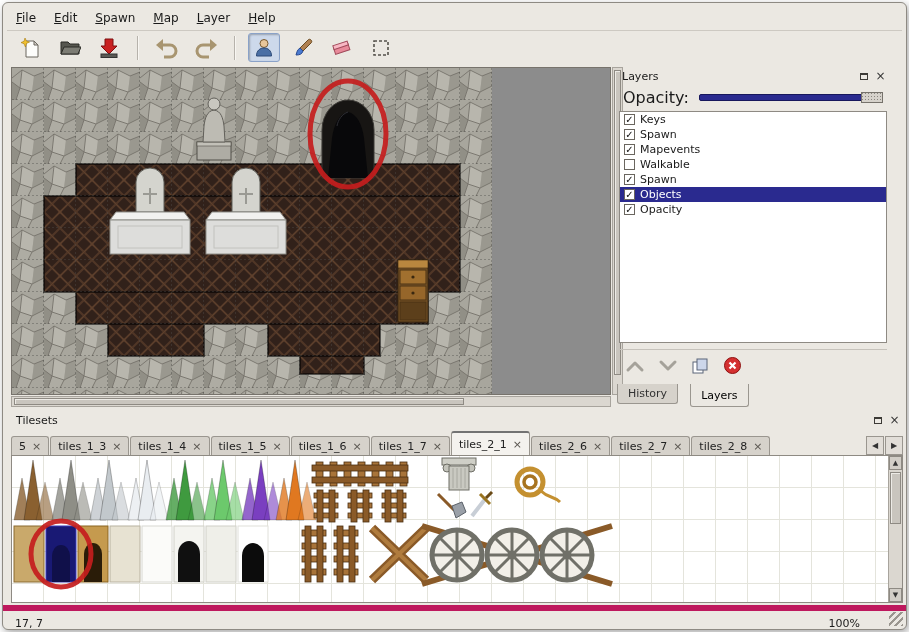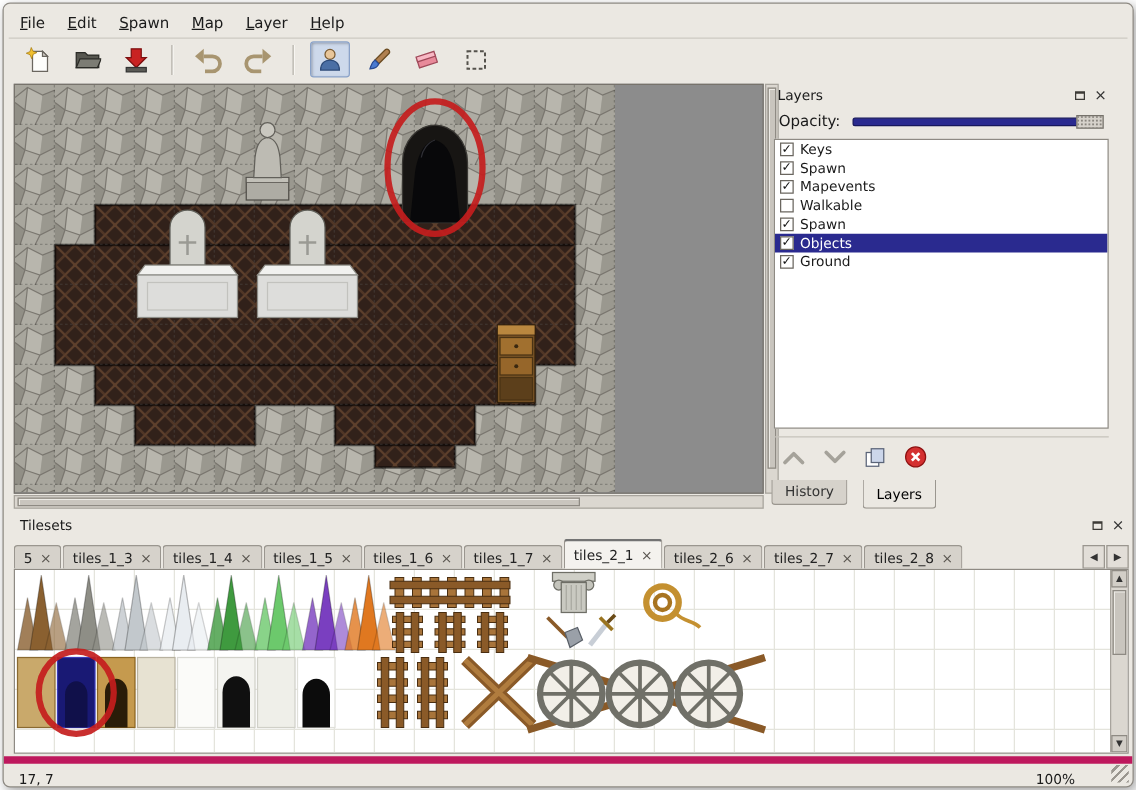--- a/index.html
+++ b/index.html
@@ -33,21 +33,21 @@
   .map-hscroll{position:absolute;left:0;bottom:0;width:600px;height:11px;}
   .map-hscroll .scroll-thumb{top:1px;bottom:1px;left:2px;width:450px;}
   
   .panel-titlebar{display:flex;align-items:center;height:18px;font-size:11px;padding:0 3px;}
   .panel-title{flex:1;padding-left:4px;}
   .mini-btn{width:15px;height:14px;display:flex;align-items:center;justify-content:center;
     margin-left:2px;color:#333;font-size:12px;line-height:1;cursor:default;}
   .float-glyph{display:block;width:8px;height:7px;border:1px solid #3c3a36;border-top:2px solid #3c3a36;background:#ece9e3;}
   
   .layers-panel{position:absolute;left:612px;top:64px;width:276px;height:340px;}
-  .opacity-row{position:absolute;top:22px;left:8px;right:8px;height:16px;display:flex;align-items:center;font-size:12px;}
+  .opacity-row{position:absolute;top:22px;left:8px;right:8px;height:16px;display:flex;align-items:center;font-size:16px;}
   .slider{flex:1;margin-left:10px;position:relative;height:11px;}
   .slider-track{position:absolute;left:0;right:2px;top:2px;height:7px;background:#2a2a8f;border:1px solid #17175c;border-radius:2px;}
   .slider-handle{position:absolute;right:0;top:0;width:22px;height:11px;background:#d6d2cb;border:1px solid #76726b;
     background-image:radial-gradient(#8a867f 1px,transparent 1px);background-size:3px 3px;background-position:2px 2px;}
   .layer-list{position:absolute;top:44px;left:4px;right:4px;bottom:64px;background:#fff;border:1px solid #8e8a83;overflow:hidden;}
   .layer-row{height:15px;display:flex;align-items:center;font-size:11px;}
   .layer-row.selected{background:#2a2a8f;color:#fff;}
   .checkbox{width:11px;height:11px;border:1px solid #6a665f;background:#fff;margin:0 5px 0 4px;
     display:flex;align-items:center;justify-content:center;flex:0 0 auto;}
   .checkbox .check{display:none;font-size:10px;line-height:1;color:#101010;}
@@ -293,21 +293,21 @@
       <div class="layer-row selected">
         <span class="checkbox checked">
             <span class="check">✓</span>
           </span>
         <span>Objects</span>
       </div>
       <div class="layer-row">
         <span class="checkbox checked">
             <span class="check">✓</span>
           </span>
-        <span>Ground</span>
+        <span>Opacity</span>
       </div>
     </div>
     <div class="lp-actions">
       <svg width="20" height="14">
         <path d="M3 11 L10 4 L17 11" fill="none" stroke="#a5a29a" stroke-width="3" stroke-linecap="round" stroke-linejoin="round"></path>
       </svg>
       <svg width="20" height="14">
         <path d="M3 3 L10 10 L17 3" fill="none" stroke="#a5a29a" stroke-width="3" stroke-linecap="round" stroke-linejoin="round"></path>
       </svg>
       <svg width="19" height="18">

